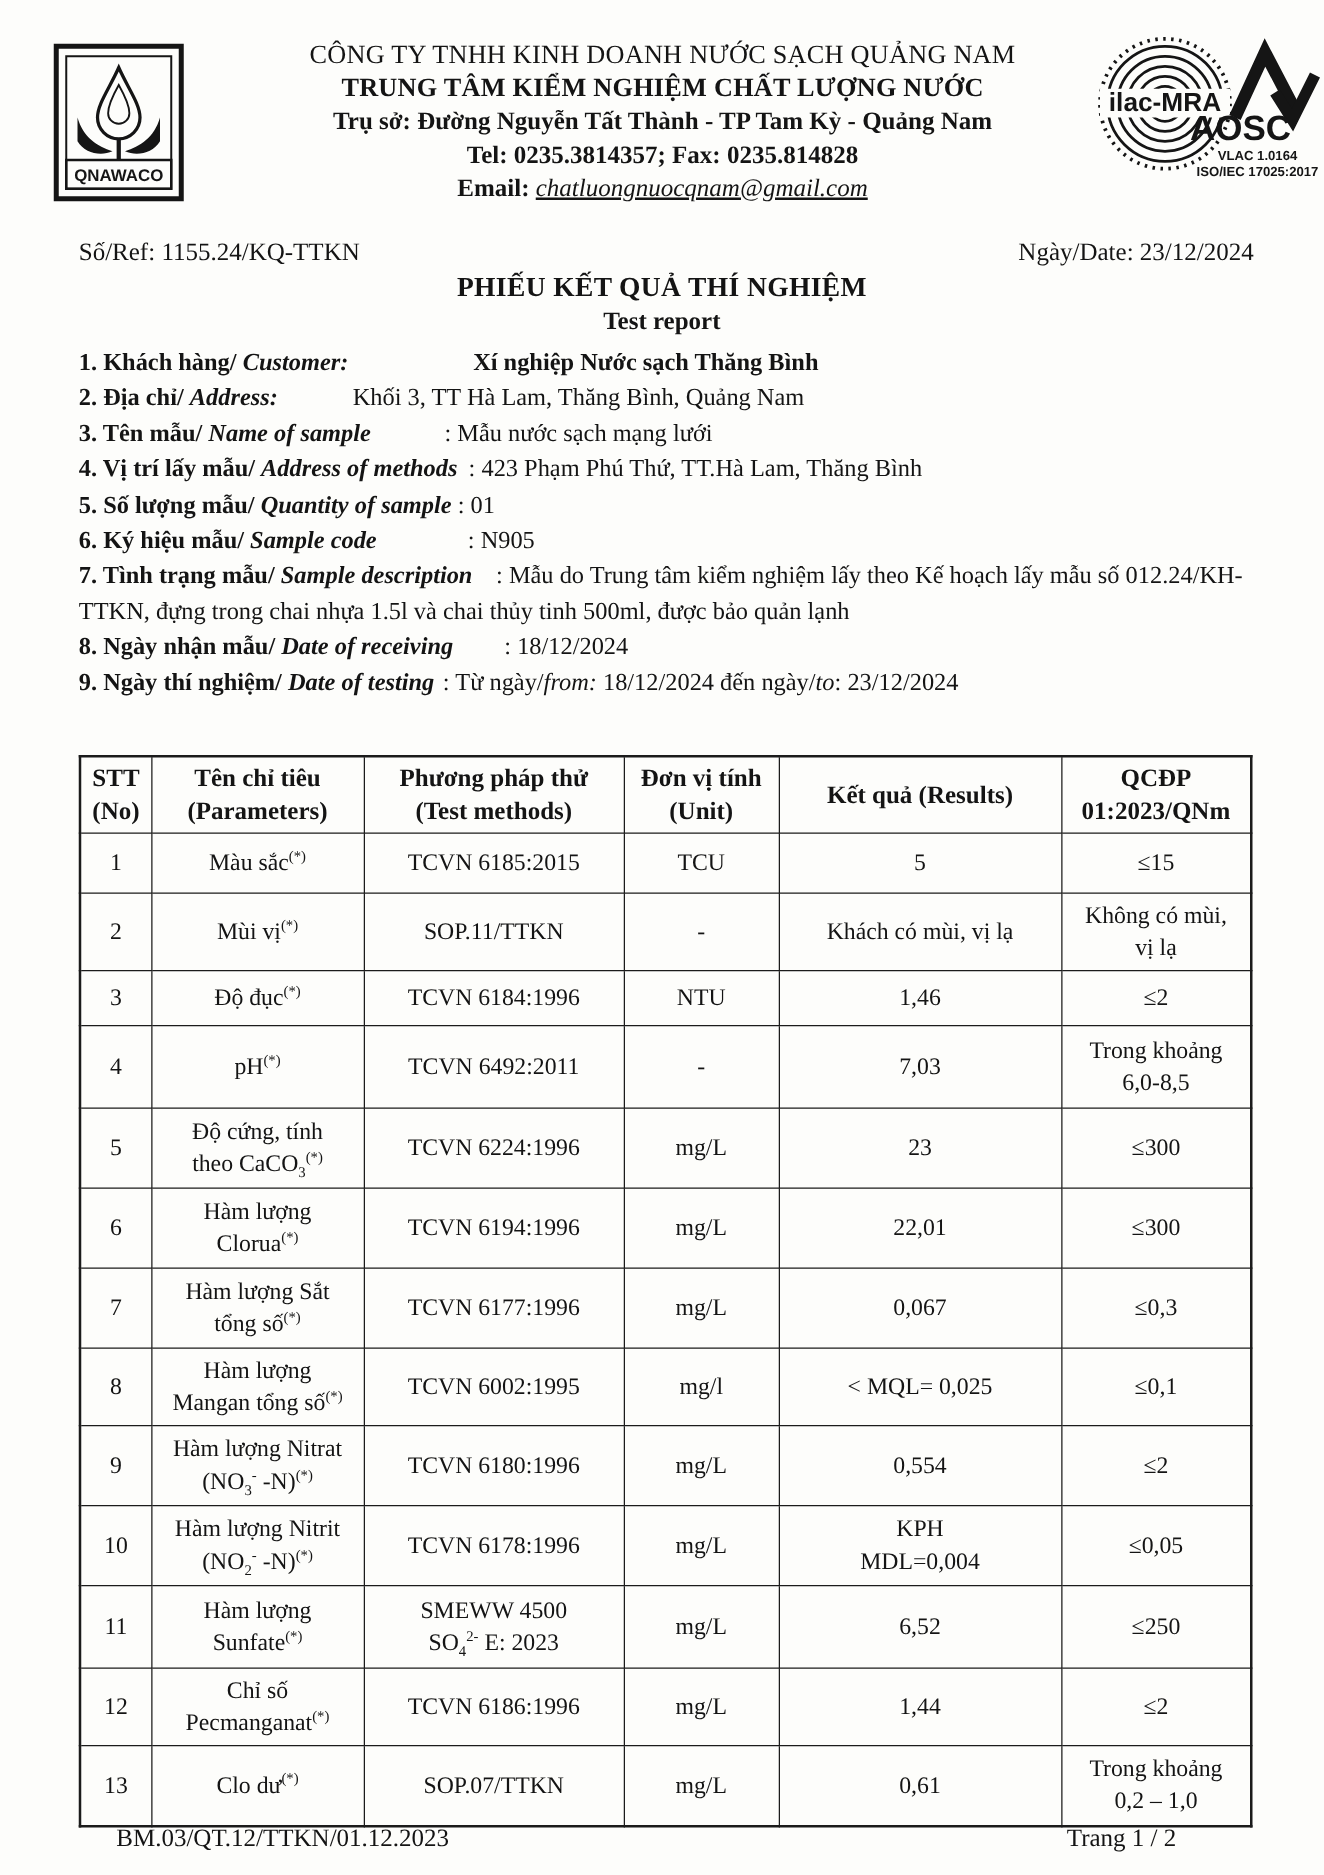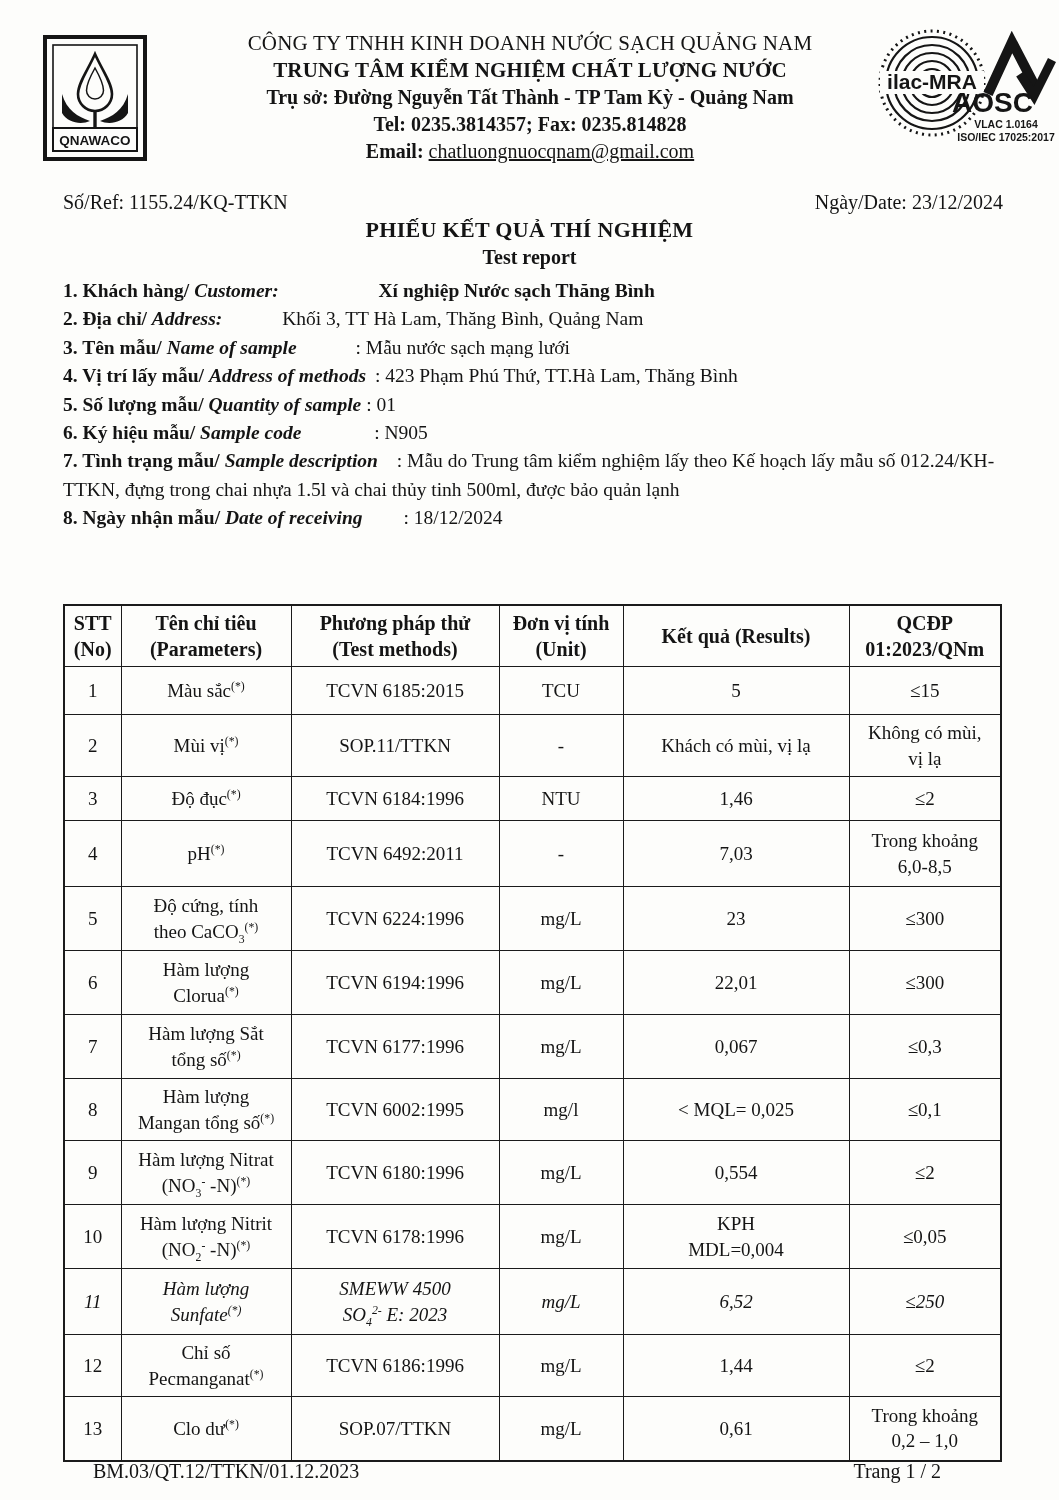--- a/index.html
+++ b/index.html
@@ -12,21 +12,21 @@
   .abs{position:absolute;}
   
   .logo-box{left:42px;top:34px;}
   .hdr-center{left:150px;top:30px;width:760px;text-align:center;line-height:27px;}
   .hdr-l1{font-size:21px;letter-spacing:.2px;}
   .hdr-l2{font-size:21px;font-weight:bold;letter-spacing:.2px;}
   .hdr-l3{font-size:20px;font-weight:bold;}
   .hdr-l4{font-size:20px;font-weight:bold;}
   .hdr-l5{font-size:20px;}
   .hdr-l5 .em-label{font-weight:bold;}
-  .hdr-l5 .em-addr{text-decoration:underline;}
+  .hdr-l5 .em-addr{text-decoration:underline;font-style:italic;}
   .cert-ilac{left:876px;top:26px;}
   .cert-aosc{left:950px;top:30px;}
   
   .ref-row{top:191px;left:63px;width:940px;display:flex;justify-content:space-between;font-size:20px;}
   .title-wrap{top:217px;left:0;width:1059px;text-align:center;}
   .title-main{font-size:22px;font-weight:bold;letter-spacing:.3px;}
   .title-sub{font-size:20px;font-weight:bold;margin-top:3px;}
   
   .info{top:277px;left:63px;width:942px;font-size:19.5px;}
   .info-line{line-height:28.4px;}
@@ -149,20 +149,25 @@
   </div>
   <div class="info-line">
     <span class="b">7. Tình trạng mẫu/</span>
     <span class="bi">Sample description</span>
     <span class="val" style="margin-left:14px">: Mẫu do Trung tâm kiểm nghiệm lấy theo Kế hoạch lấy mẫu số 012.24/KH-TTKN, đựng trong chai nhựa 1.5l và chai thủy tinh 500ml, được bảo quản lạnh</span>
   </div>
   <div class="info-line">
     <span class="b">8. Ngày nhận mẫu/</span>
     <span class="bi">Date of receiving</span>
     <span class="val" style="margin-left:36px">: 18/12/2024</span>
+  </div>
+  <div class="info-line">
+    <span class="b">9. Ngày thí nghiệm/</span>
+    <span class="bi">Date of testing</span>
+    <span class="val" style="margin-left:2px">: Từ ngày/<i>from:</i> 18/12/2024  đến ngày/<i>to</i>: 23/12/2024</span>
   </div>
 </div>
 
 <table class="results">
   <colgroup>
     <col style="width:57px">
       <col style="width:170px">
       <col style="width:208px">
     <col style="width:124px">
       <col style="width:226px">
@@ -252,21 +257,21 @@
     <td>≤2</td>
   </tr>
       <tr style="height: 64px;">
     <td>10</td>
     <td class="c-param">Hàm lượng Nitrit<br>(NO<sub>2</sub><sup>-</sup> -N)<sup>(*)</sup></td>
     <td>TCVN 6178:1996</td>
     <td>mg/L</td>
     <td>KPH<br>MDL=0,004</td>
     <td>≤0,05</td>
   </tr>
-      <tr style="height: 66px; font-style: italic;">
+      <tr style="height: 66px;">
     <td>11</td>
     <td class="c-param">Hàm lượng<br>Sunfate<sup>(*)</sup></td>
     <td>SMEWW 4500<br>SO<sub>4</sub><sup>2-</sup> E: 2023</td>
     <td>mg/L</td>
     <td>6,52</td>
     <td>≤250</td>
   </tr>
       <tr style="height: 62px;">
     <td>12</td>
     <td class="c-param">Chỉ số<br>Pecmanganat<sup>(*)</sup></td>

